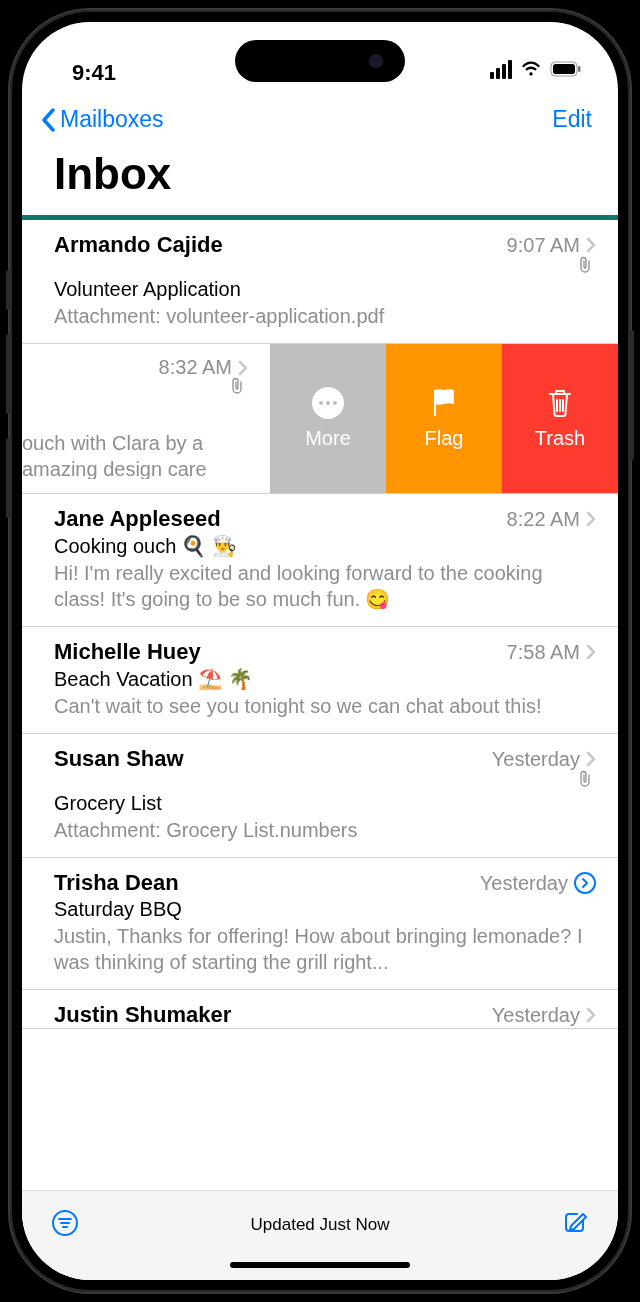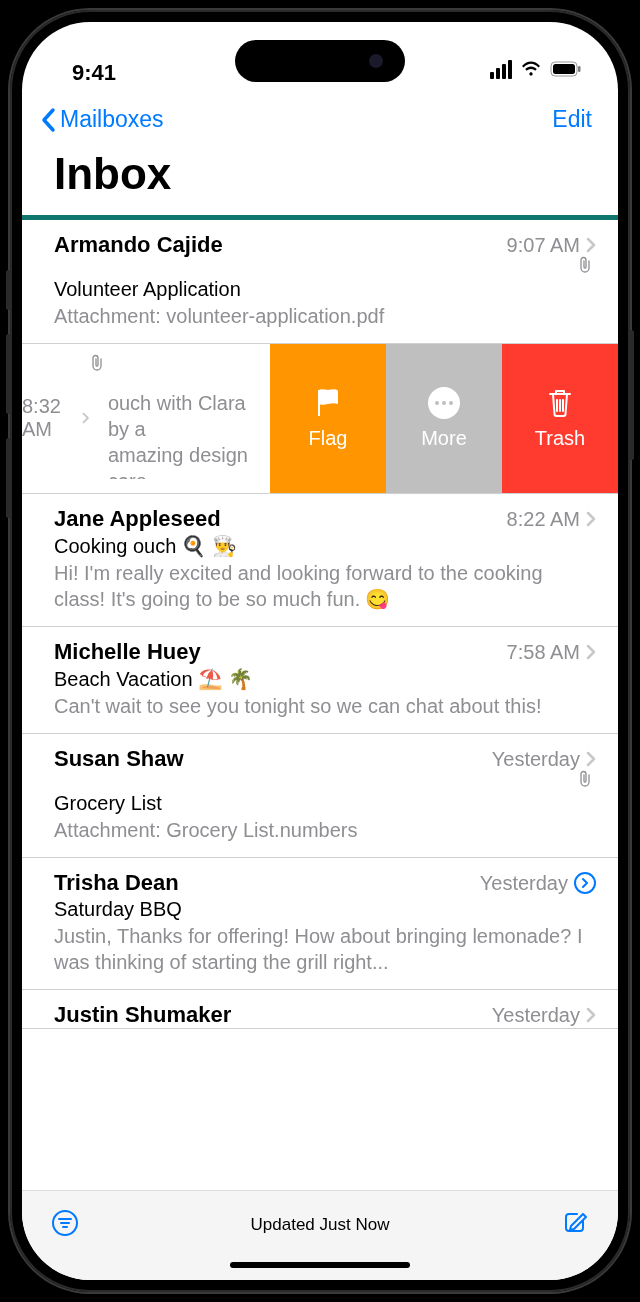--- a/index.html
+++ b/index.html
@@ -117,20 +117,21 @@
       display: flex;
       border-bottom: 1px solid #d0d0d0;
       height: 150px;
       overflow: hidden;
     }
     .swiped-content {
       flex: 1;
       padding: 12px 22px 14px 0;
       min-width: 0;
       display: flex;
+      flex-direction: column;
       justify-content: flex-start;
     }
     .swiped-content .time-chevron { justify-content: flex-end; }
     .swiped-content .preview {
       margin-top: 34px;
       white-space: pre-line;
       overflow: hidden;
     }
     .swipe-actions { display: flex; }
     .swipe-btn {
@@ -267,34 +268,34 @@
           </div>
           <div class="attach-indicator">
             <svg width="14" height="18" viewBox="0 0 14 18">
                 <path d="M11 5v7a4 4 0 01-8 0V4a2.5 2.5 0 015 0v7a1 1 0 01-2 0V5" stroke="#8e8e93" stroke-width="1.3" fill="none" stroke-linecap="round"></path>
               </svg>
           </div>
           <div class="preview">ouch with Clara by a
 amazing design care</div>
         </div>
         <div class="swipe-actions">
-          <div class="swipe-btn swipe-flag">
-            <svg width="30" height="32" viewBox="0 0 30 32">
-                <path d="M6 3v26M6 4c3-2 6 0 9 0s6-2 9 0v12c-3-2-6 0-9 0s-6 2-9 0z" fill="#fff" stroke="#fff" stroke-width="2" stroke-linejoin="round"></path>
-              </svg>
-            <div>Flag</div>
-          </div>
           <div class="swipe-btn swipe-more">
             <div class="swipe-icon-circle">
                 <span></span>
                 <span></span>
                 <span></span>
               </div>
             <div>More</div>
           </div>
+          <div class="swipe-btn swipe-flag">
+            <svg width="30" height="32" viewBox="0 0 30 32">
+                <path d="M6 3v26M6 4c3-2 6 0 9 0s6-2 9 0v12c-3-2-6 0-9 0s-6 2-9 0z" fill="#fff" stroke="#fff" stroke-width="2" stroke-linejoin="round"></path>
+              </svg>
+            <div>Flag</div>
+          </div>
           <div class="swipe-btn swipe-trash">
             <svg width="28" height="32" viewBox="0 0 28 32">
                 <path d="M4 7h20M10 7V4h8v3M7 7l1.5 20a2 2 0 002 2h7a2 2 0 002-2L21 7M11 13v11M14 13v11M17 13v11" stroke="#fff" stroke-width="2" fill="none" stroke-linecap="round" stroke-linejoin="round"></path>
               </svg>
             <div>Trash</div>
           </div>
         </div>
       </div>
 
       <div class="mail-item">

